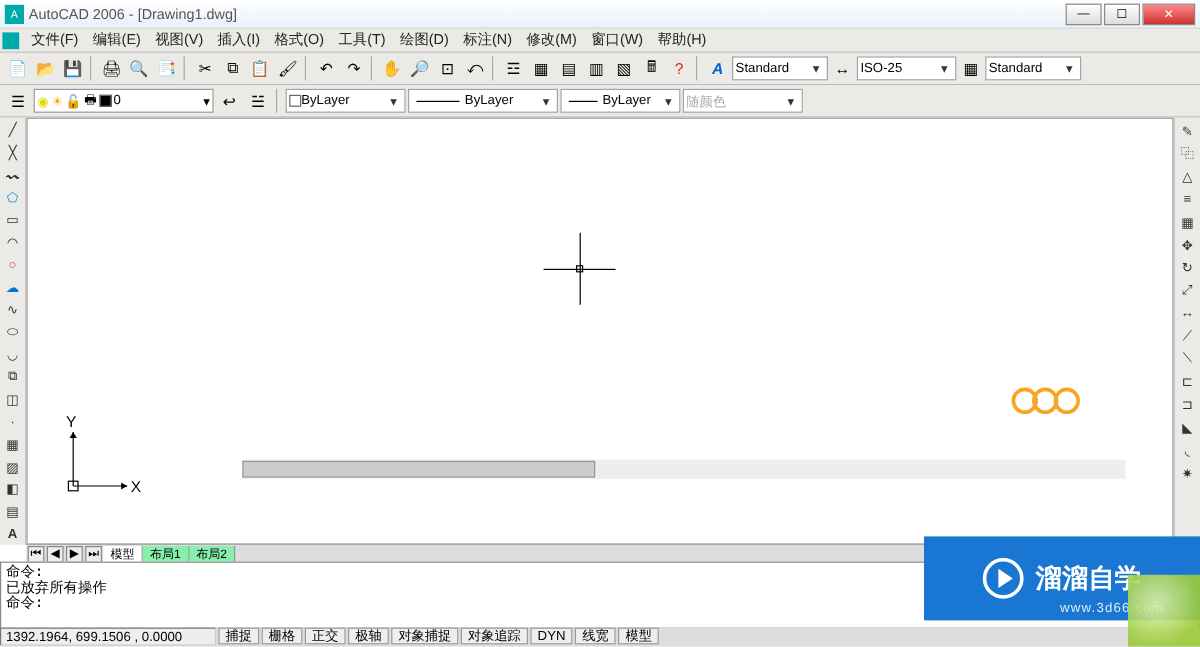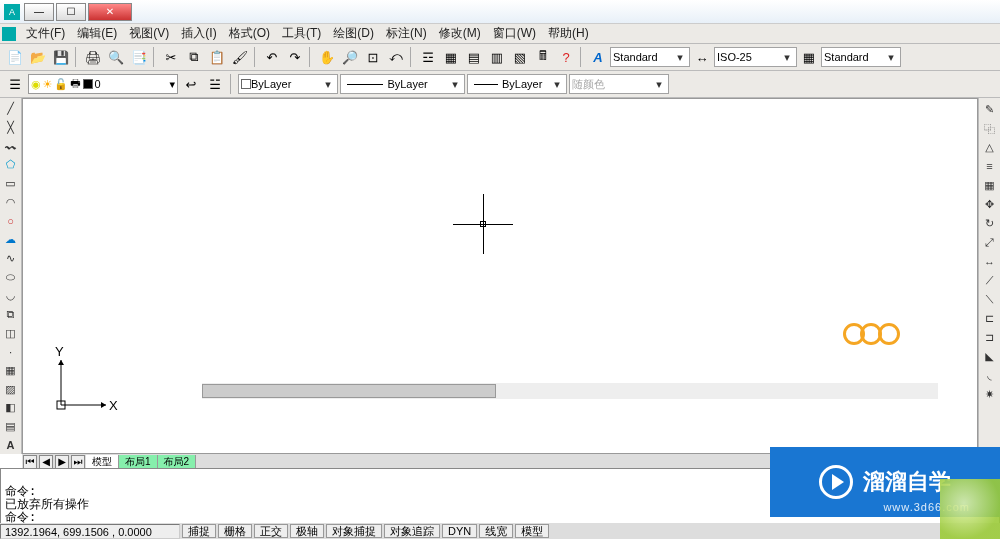--- a/index.html
+++ b/index.html
@@ -49,42 +49,43 @@
     
     
     .tabsrow { position:absolute; left:22px; right:22px; bottom:70px; height:16px; background:#ddd; border-top:1px solid #999; display:flex; align-items:center; font-size:10px; }
     .tabbtn { width:14px; height:14px; border:1px solid #888; background:#eee; margin:0 1px; text-align:center; line-height:12px; cursor:pointer; }
     .tab { padding:0 6px; border-right:1px solid #999; background:#86efac; cursor:pointer; }
     
     .hscroll { position:absolute; left:180px; right:40px; bottom:70px; height:16px; background:#eee; }
     .hscroll .thumb { position:absolute; left:0; width:40%; height:14px; top:1px; background:#ccc; border:1px solid #999; }
     
     
-    .cmdarea { position:absolute; left:0; right:0; bottom:15px; height:56px; background:#fff; border:1px solid #888; font-family:SimSun, monospace; font-size:12px; line-height:13px; padding:16px 4px; overflow:hidden; }
-    
-    
-    .status { position:absolute; left:0; right:0; bottom:0; height:16px; background:#ddd; display:flex; align-items:center; font-size:11px; }
+    .cmdarea { position:absolute; left:0; right:0; bottom:15px; height:56px; background:#fff; border:1px solid #888; font-family:SimSun, monospace; font-size:12px; line-height:13px; padding:1px 4px; overflow:hidden; }
+    
+    
+    .status { position:absolute; left:0; right:0; bottom:0; height:16px; background:#ddd; display:flex; font-size:11px; }
     .status .coords { width:180px; padding:0 4px; border:1px inset #ccc; background:#eee; height:15px; line-height:15px; }
     .status .sbtn { padding:0 5px; border:1px solid #999; height:14px; line-height:13px; margin-left:2px; background:#eee; cursor:pointer; }
     
     
     .logo { position:absolute; right:0; bottom:22px; width:230px; height:70px; background:#1976d2; color:#fff; display:flex; align-items:center; justify-content:center; gap:10px; }
     .logo .play { width:34px; height:34px; border:3px solid #fff; border-radius:50%; display:flex; align-items:center; justify-content:center; }
     .logo .play::after { content:""; border-left:12px solid #fff; border-top:8px solid transparent; border-bottom:8px solid transparent; margin-left:3px; }
     .logo .txt { font-size:22px; font-weight:bold; }
     .logo .sub { position:absolute; bottom:4px; right:30px; font-size:11px; letter-spacing:1px; opacity:.85; }
     
     
     .green { position:absolute; right:0; bottom:0; width:60px; height:60px; background:radial-gradient(circle at 40% 40%, #dff2a8, #9ccb3a 70%); z-index:10; opacity:.9; }
   </style>
 </head>
 <body>
 
 <div class="titlebar">
   <div class="appicon">A</div>
+  <div class="title">AutoCAD 2006 - [Drawing1.dwg]</div>
   <div class="winbtns">
     <div class="winbtn min">—</div>
     <div class="winbtn max">☐</div>
     <div class="winbtn close">✕</div>
   </div>
 </div>
 
 <div class="menubar">
   <div class="docicon"></div>
   <span class="mitem">文件(F)</span>

